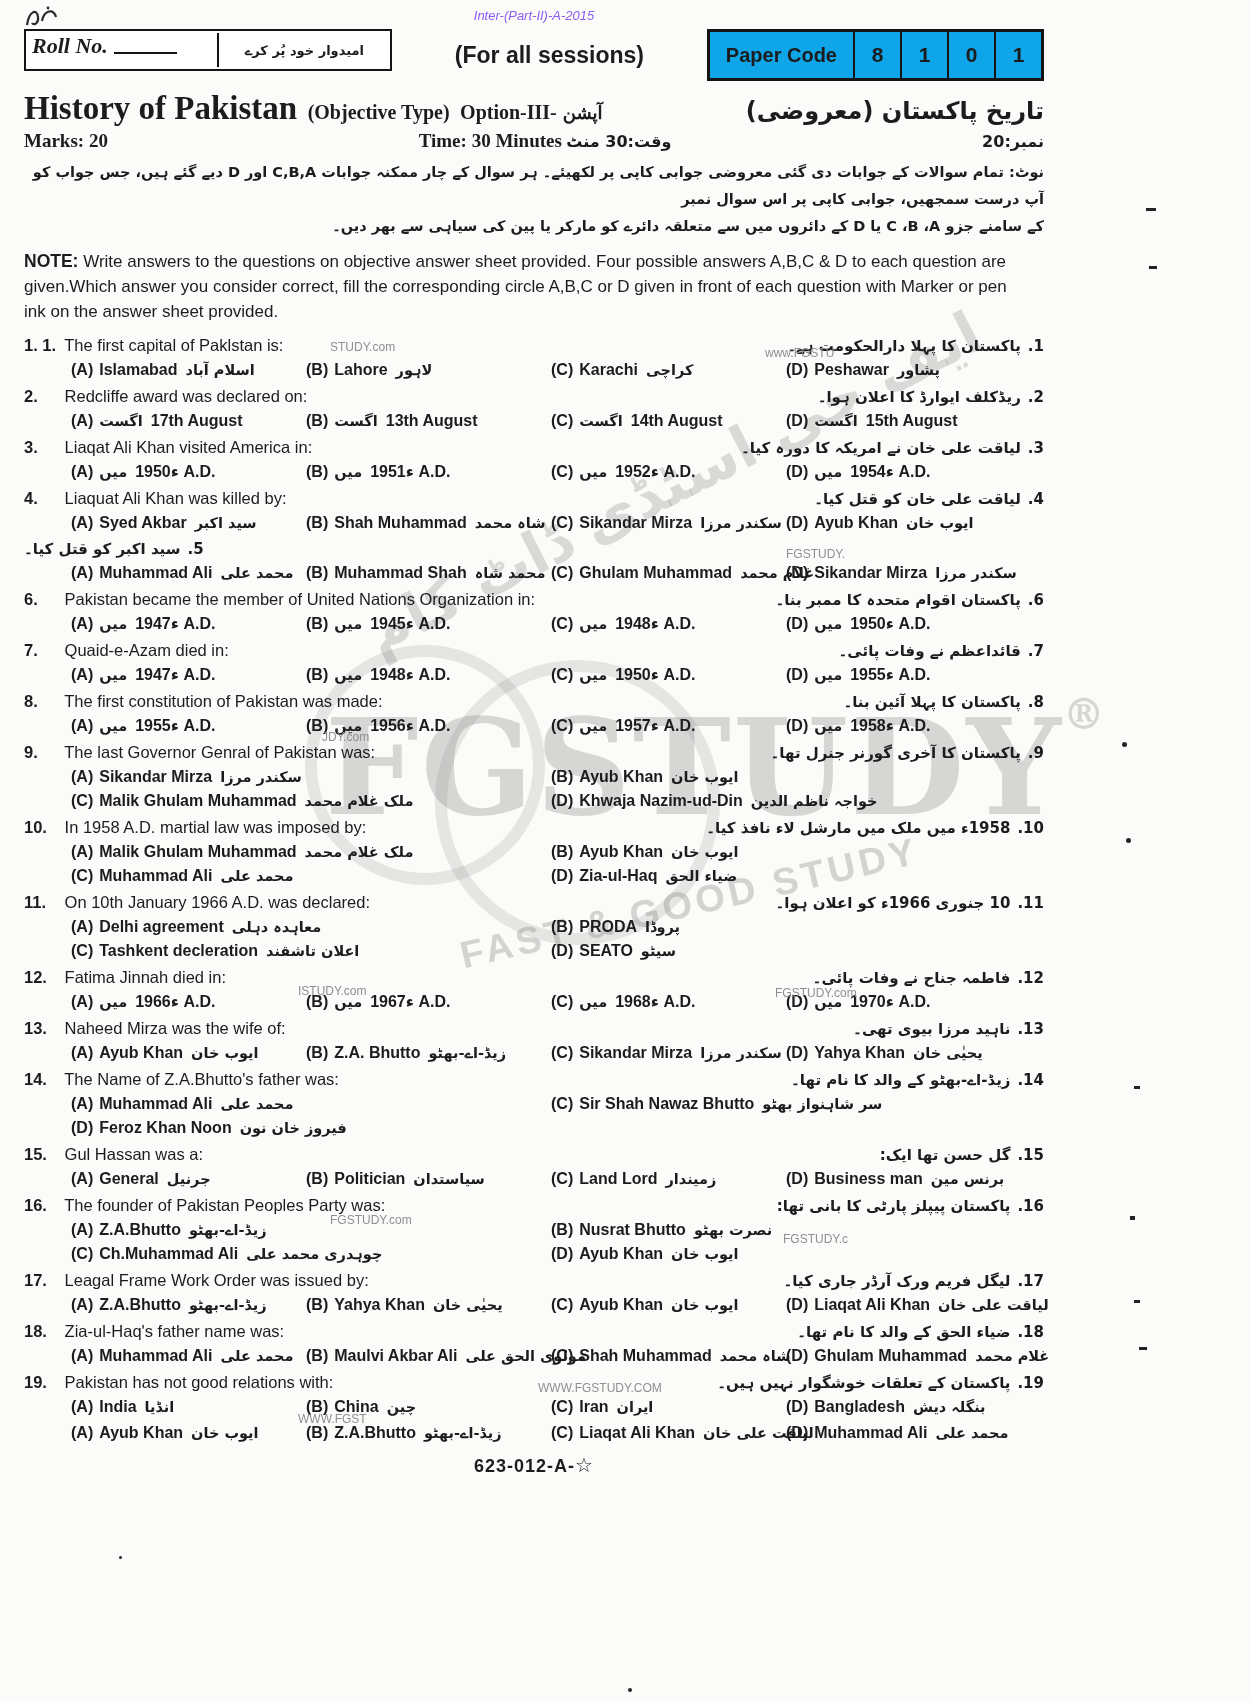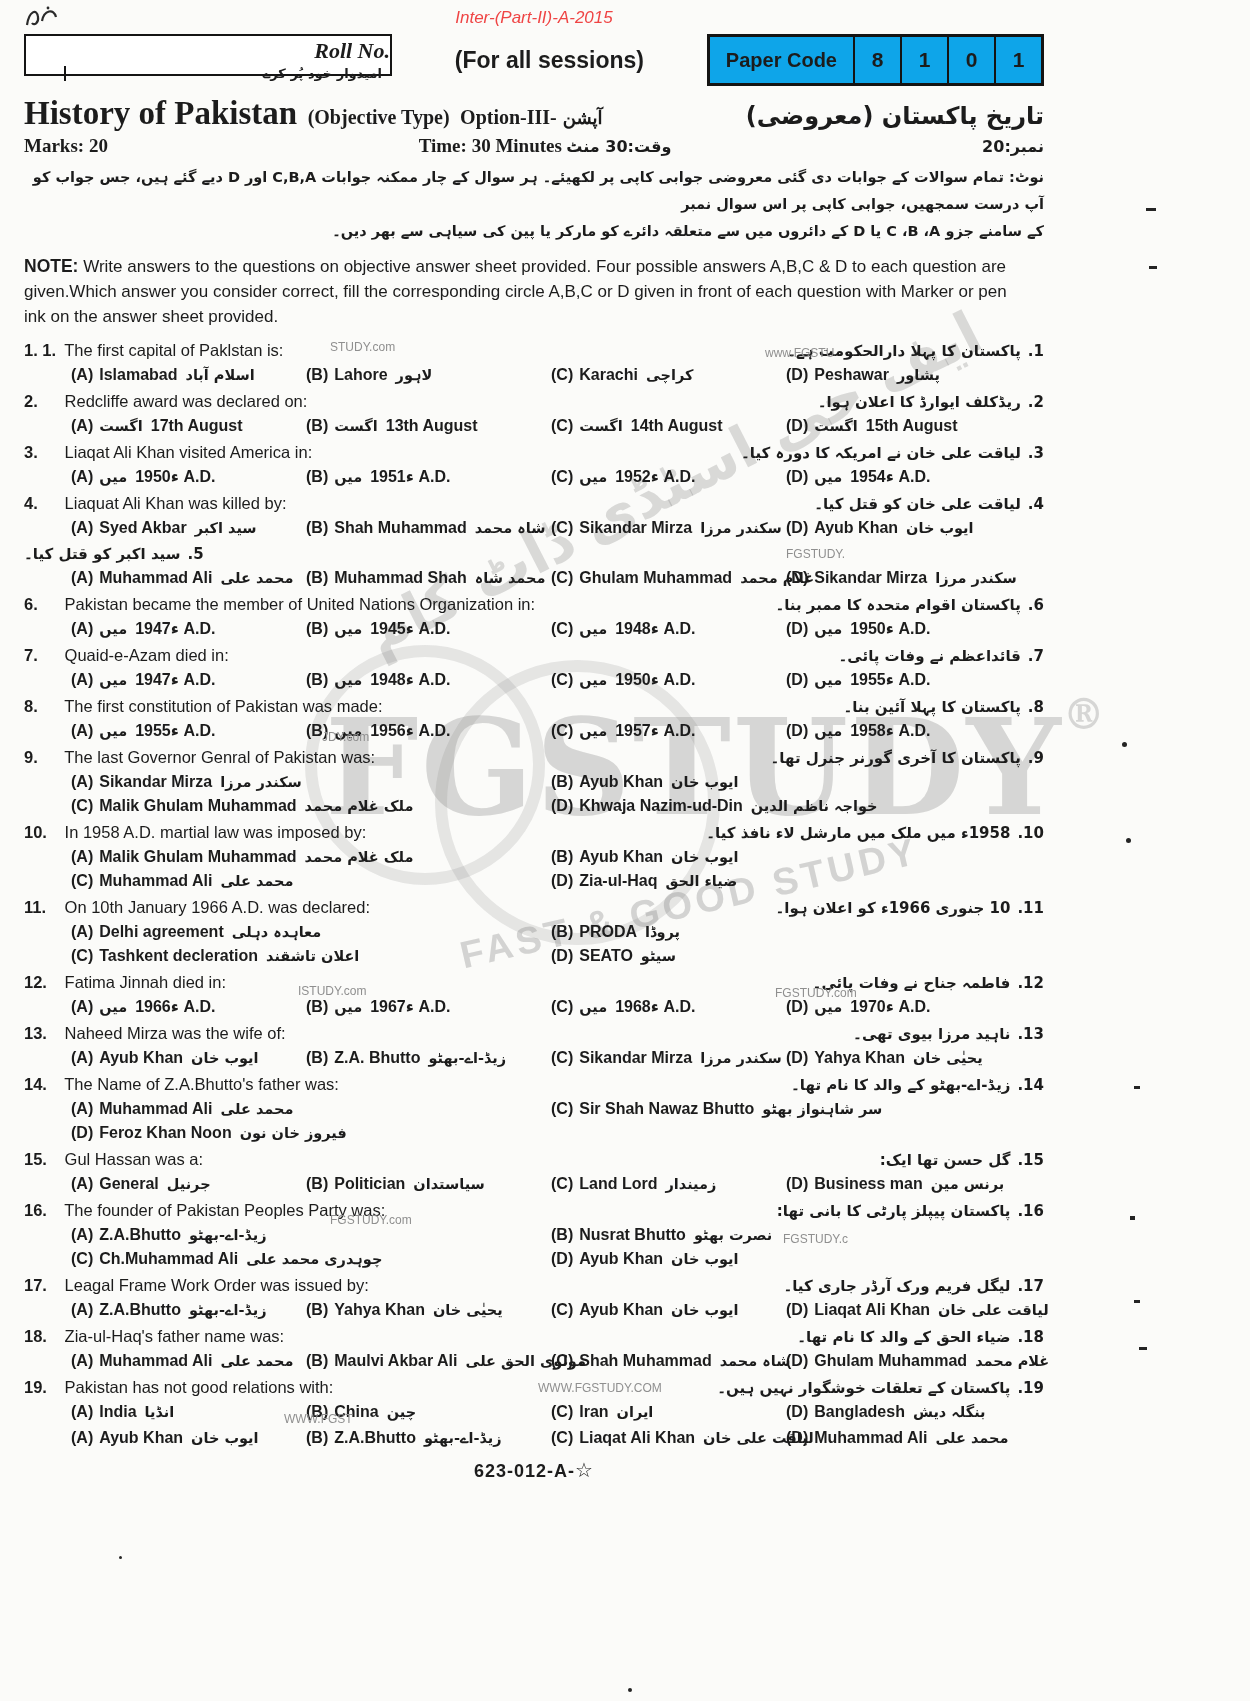--- a/index.html
+++ b/index.html
@@ -6,26 +6,26 @@
   html,body { background:#d9d9d9; }
   .page {
     position:relative; width:1250px; height:1701px; margin:0 auto;
     background:#fbfbf9; color:#1c1c1c; overflow:hidden;
     font-family:"Liberation Sans","DejaVu Sans",sans-serif;
   }
   .content { position:relative; z-index:1; padding:8px 206px 0 24px; }
   .ur { font-family:"DejaVu Sans","Liberation Sans",sans-serif; font-weight:bold; }
 
   
-  .top-ref { text-align:center; font-style:italic; font-size:17px; color:#ef4444; }
+  .top-ref { text-align:center; font-style:italic; font-size:13px; color:#8b5cf6; }
   .head-row { display:flex; align-items:stretch; gap:14px; margin-top:6px; }
-  .rollno-box { display:flex; align-items:flex-end; border:2px solid #141414; width:368px; height:42px; padding:2px 0 2px 6px; background:#fff;flex-direction:column; }
+  .rollno-box { display:flex; align-items:flex-start; border:2px solid #141414; width:368px; height:42px; padding:2px 0 2px 6px; background:#fff; }
   .rollno-label { font-family:"Liberation Serif","DejaVu Serif",serif; font-weight:bold; font-style:italic; font-size:22px; white-space:nowrap; }
   .rollno-line { flex:1; border-bottom:2px solid #141414; height:62%; margin:0 8px 0 6px; }
-  .rollno-urdu { align-self:stretch; display:flex; align-items:center; border-left:2px solid #141414; padding:0 8px; font-size:13px; white-space:nowrap;margin-left:32px; }
+  .rollno-urdu { align-self:stretch; display:flex; align-items:center; border-left:2px solid #141414; padding:0 26px; font-size:13px; white-space:nowrap;margin-left:32px; }
   .sessions { flex:1; text-align:center; font-weight:bold; font-size:23px; align-self:center; }
   .papercode { display:flex; border:3px solid #141414; height:52px; background:#0ea5e9; }
   .pc-label { display:flex; align-items:center; font-weight:bold; font-size:20px; padding:0 16px; }
   .pc-cell { width:47px; border-left:2px solid #141414; display:flex; align-items:center; justify-content:center; font-weight:bold; font-size:21px; }
 
   .title-row { display:flex; justify-content:space-between; align-items:baseline; margin-top:9px; }
   .title-main { font-family:"Liberation Serif","DejaVu Serif",serif; font-weight:bold; font-size:33px; }
   .title-sub { font-family:"Liberation Serif","DejaVu Serif",serif; font-weight:bold; font-size:20px; margin-left:6px; }
   .title-sub-ur { font-size:18px; }
   .title-ur { font-size:24px; }
@@ -68,21 +68,21 @@
   .wm-reg { font-size:42px; vertical-align:top; }
   .wm-urdu { position:absolute; left:385px; top:600px; transform:rotate(-27deg); transform-origin:left bottom;
              font-size:58px; color:rgba(120,120,120,0.26); white-space:nowrap; }
   .wm-tag { position:absolute; left:455px; top:882px; transform:rotate(-13deg); font-size:38px; font-weight:bold;
             letter-spacing:4px; color:rgba(128,128,128,0.32); white-space:nowrap; }
   .sw { position:absolute; z-index:2; color:#8f8f8f; font-size:12px; white-space:nowrap; }
   .sw1 { left:330px; top:340px; } .sw2 { left:765px; top:346px; }
   .sw3 { left:786px; top:547px; } .sw4 { left:322px; top:730px; }
   .sw5 { left:298px; top:984px; } .sw6 { left:775px; top:986px; }
   .sw7 { left:330px; top:1213px; } .sw8 { left:783px; top:1232px; }
-  .sw9 { left:538px; top:1381px; } .sw10 { left:284px; top:1412px; }
+  .sw9 { left:538px; top:1381px; } .sw10 { left:298px; top:1412px; }
 
   
   .artifact { position:absolute; background:#242424; z-index:2; }
   .a1 { left:1146px; top:208px; width:10px; height:3px; }
   .a2 { left:1149px; top:266px; width:8px; height:3px; }
   .a3 { left:1122px; top:742px; width:5px; height:5px; border-radius:50%; }
   .a4 { left:1126px; top:838px; width:5px; height:5px; border-radius:50%; }
   .a5 { left:1134px; top:1086px; width:6px; height:3px; }
   .a6 { left:1130px; top:1216px; width:5px; height:4px; }
   .a7 { left:1134px; top:1300px; width:6px; height:3px; }

